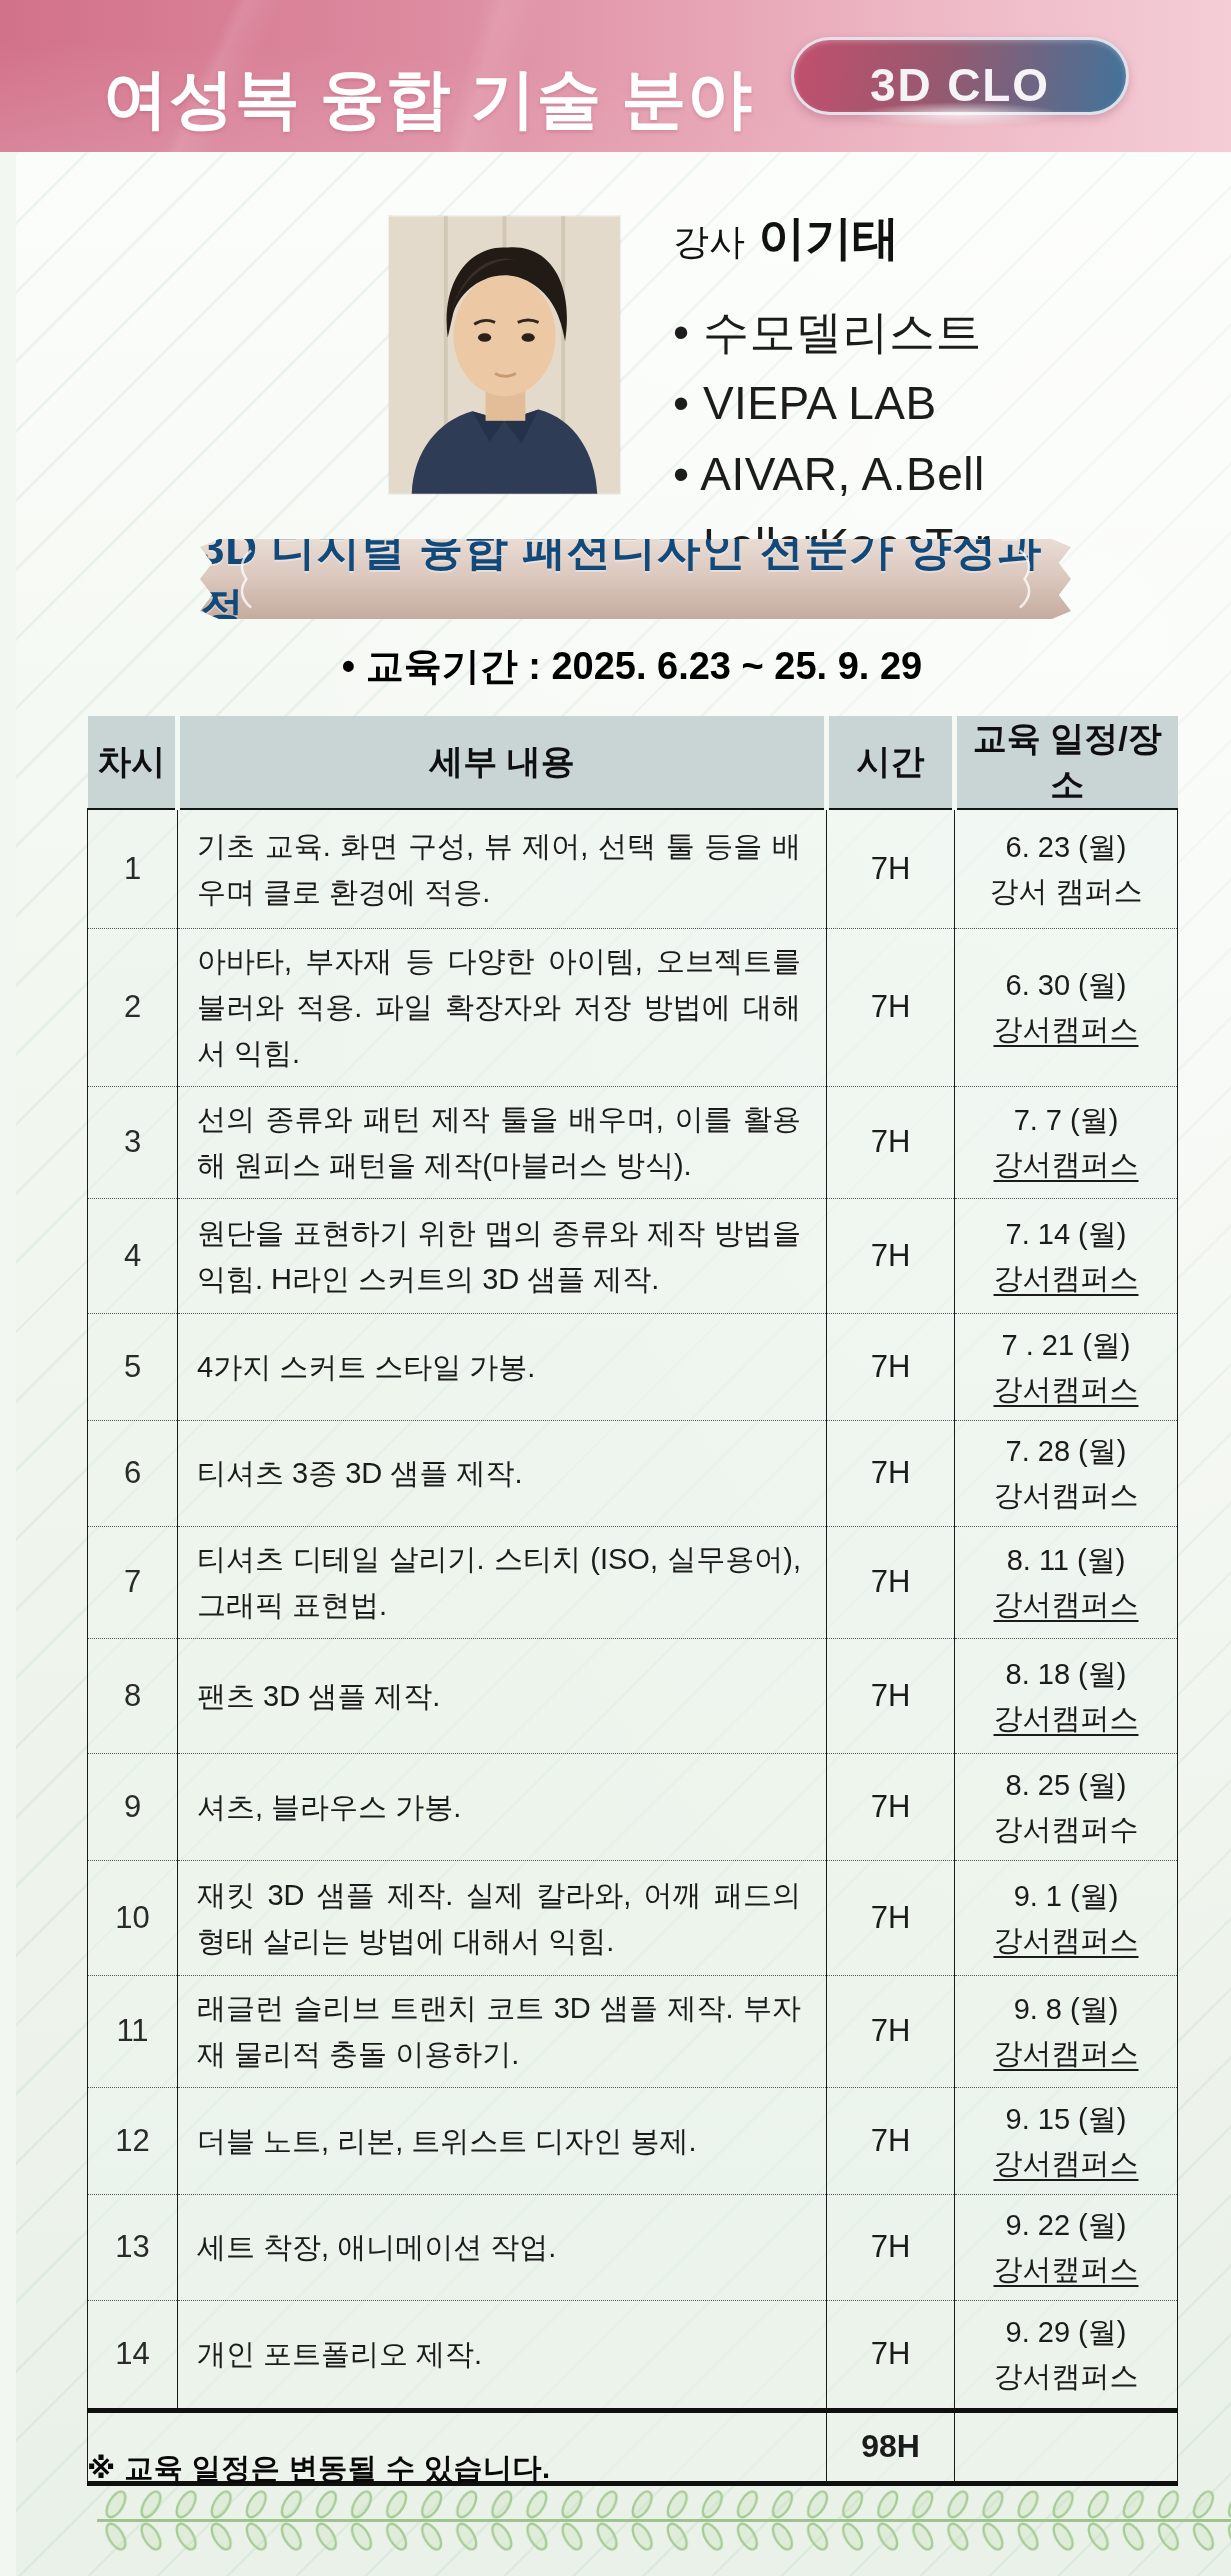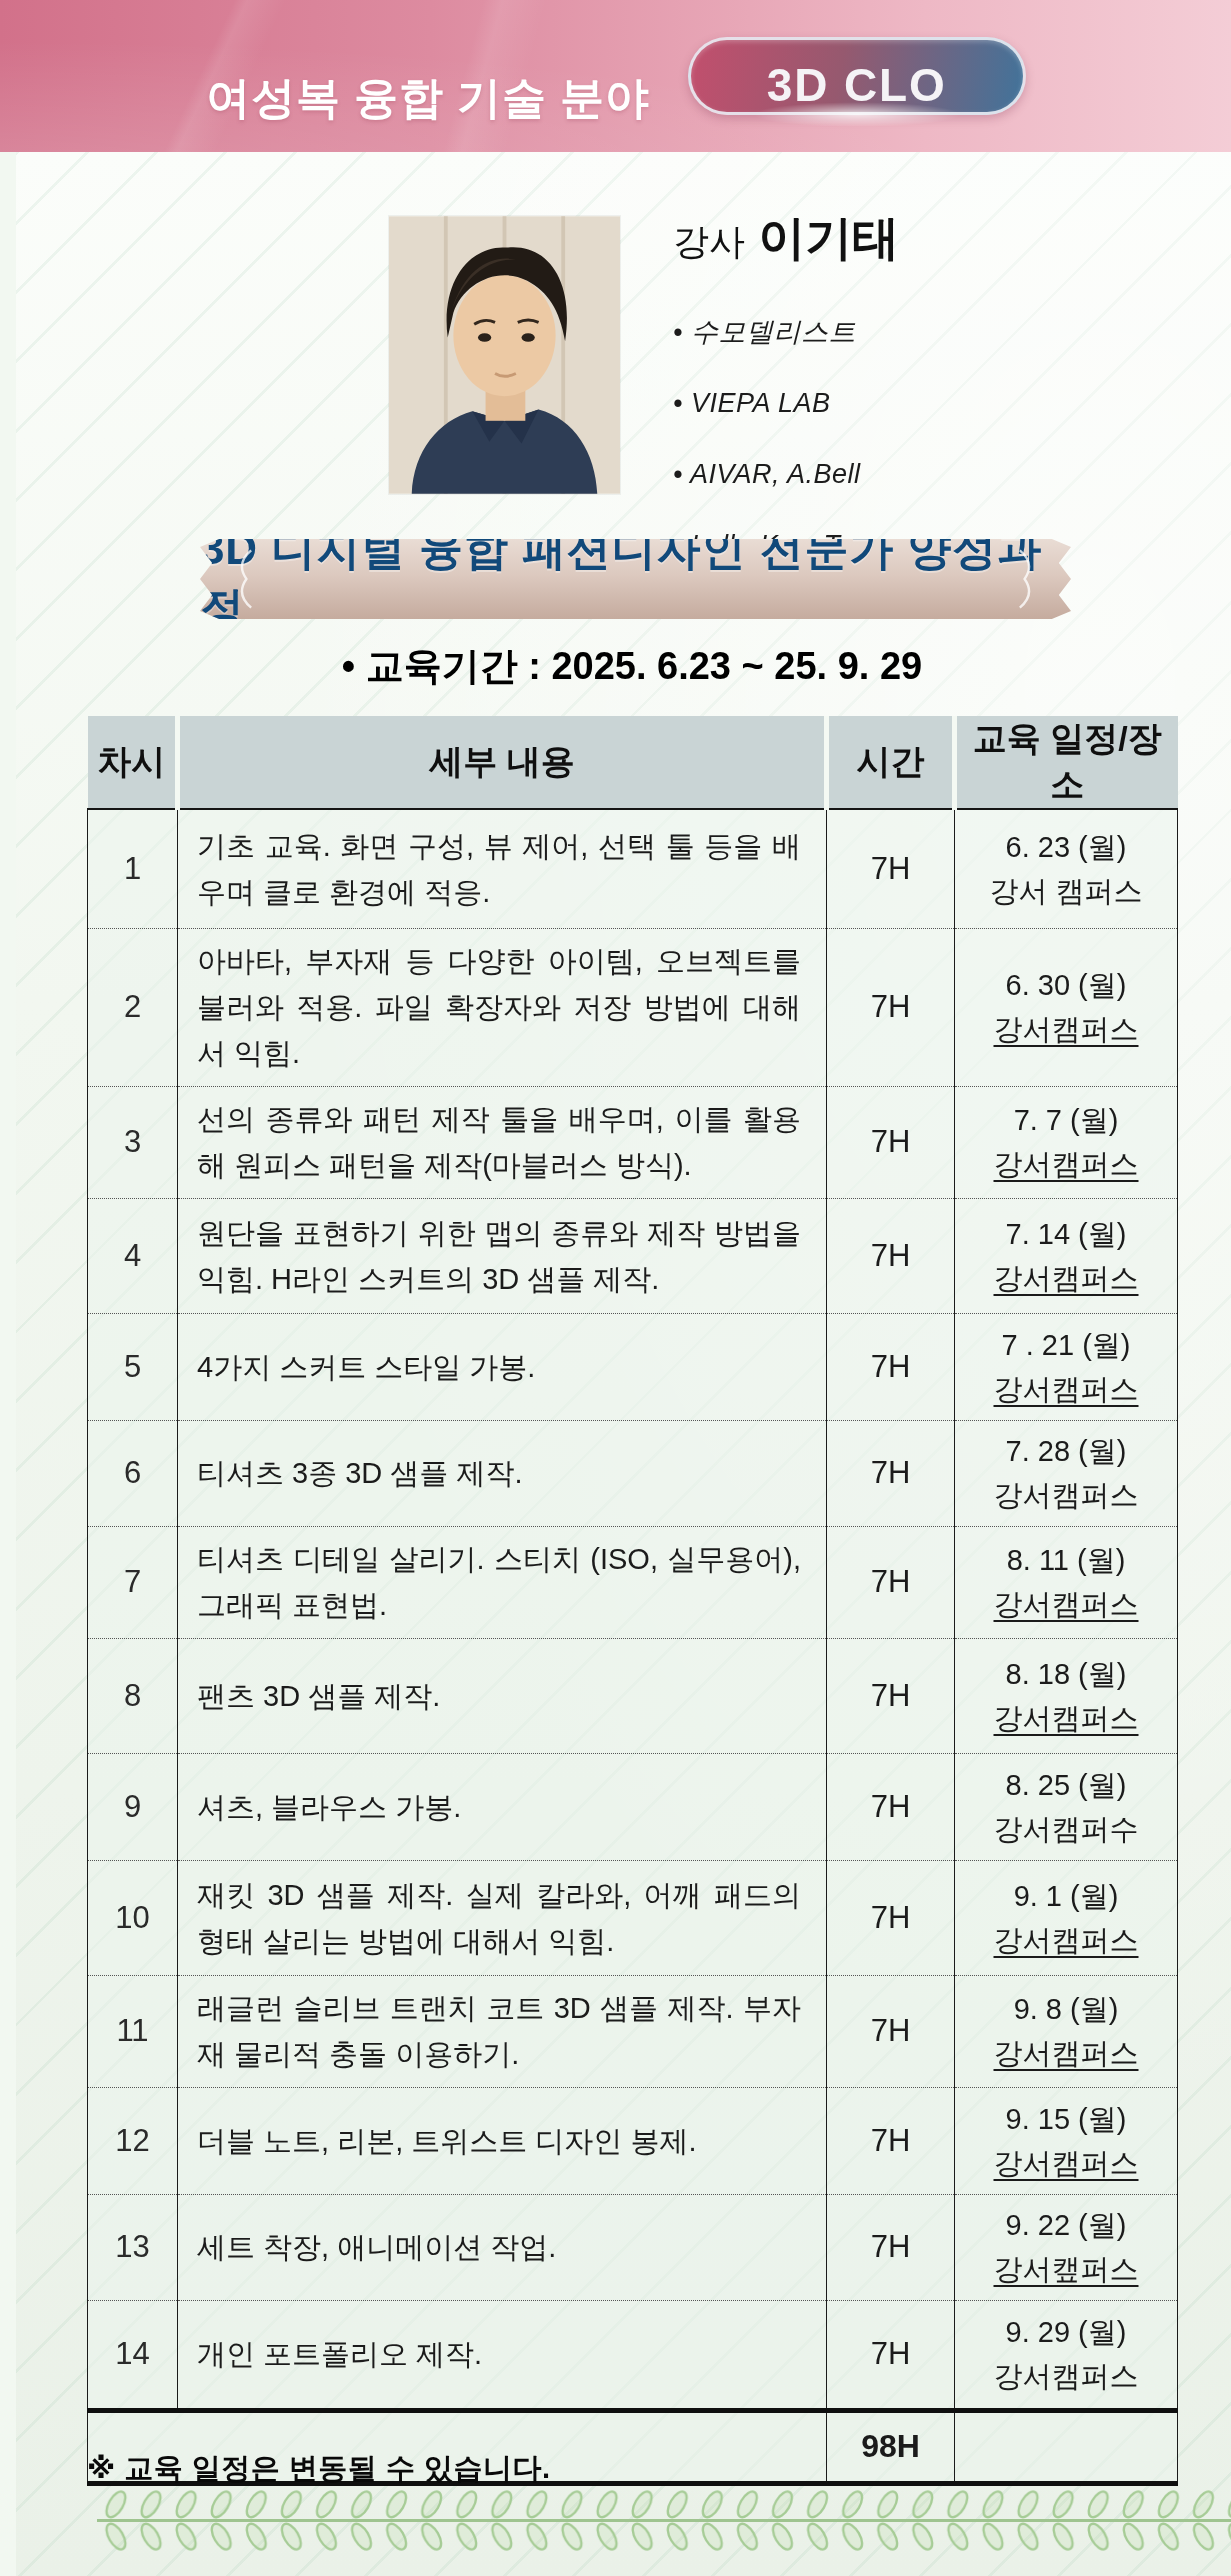--- a/index.html
+++ b/index.html
@@ -18,21 +18,21 @@
   }
   .header::before {
     content:""; position:absolute; inset:0;
     background:
       linear-gradient(115deg, transparent 18%, rgba(255,255,255,0.10) 19%, transparent 22%),
       linear-gradient(105deg, transparent 38%, rgba(255,255,255,0.10) 39.5%, transparent 43%),
       radial-gradient(ellipse at 0% 120%, rgba(255,255,255,0.18), transparent 55%);
     pointer-events:none;
   }
   .header-title {
-    position:relative; color:#ffffff; font-size:44px; font-weight:800;
+    position:relative; color:#ffffff; font-size:65px; font-weight:800;
     letter-spacing:0.9px; text-shadow:0 1.9px 3.8px rgba(150,60,85,0.25);margin-top:45px;
   }
   .badge {
     position:relative; width:338px; height:78px; border-radius:42px;
     background:linear-gradient(100deg,#c24f6d 0%,#96596f 45%,#41739a 100%);
     border:3.8px solid rgba(235,240,246,0.9);
     box-shadow:0 3.8px 9.5px rgba(120,40,70,0.25), inset 0 1.9px 5.7px rgba(255,255,255,0.25);
     display:flex; align-items:flex-end; justify-content:center;
   }
   .badge::after {
@@ -57,21 +57,21 @@
 
   
   .photo {
     position:absolute; left:373px; top:64px; width:231px; height:278px;
     box-shadow:0 0 0 0.9px rgba(0,0,0,0.06);
   }
   .instructor-text { position:absolute; left:657px; top:55px; width:531px; }
   .inst-role { font-size:36px; font-weight:500; color:#111; }
   .inst-name { font-size:47px; font-weight:800; color:#111; margin-left:13.3px; }
   .cred-list { margin-top:26.5px; }
-  .cred-item { font-size:27px; color:#1c1c1c; line-height:71px; letter-spacing:0.5px;font-style:italic; }
+  .cred-item { font-size:46px; color:#1c1c1c; line-height:71px; letter-spacing:0.5px; }
 
   
   .ribbon {
     position:absolute; left:184px; top:387px; width:871px; height:80px;
     background:linear-gradient(180deg,#e9dcd4 0%,#dcc9bf 45%,#c5ab9e 100%);
     clip-path:polygon(2.2% 0%,97.8% 0%,100% 10%,98.6% 30%,100% 50%,98.6% 70%,100% 90%,97.8% 100%,2.2% 100%,0% 90%,1.4% 70%,0% 50%,1.4% 30%,0% 10%);
     display:flex; align-items:center; justify-content:center;
     box-shadow:0 3.8px 7.6px rgba(100,80,60,0.2);
   }
   .ribbon-label {

